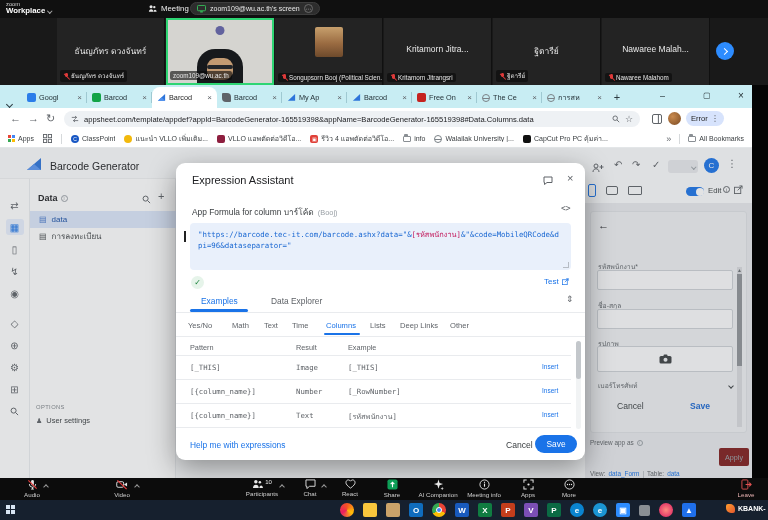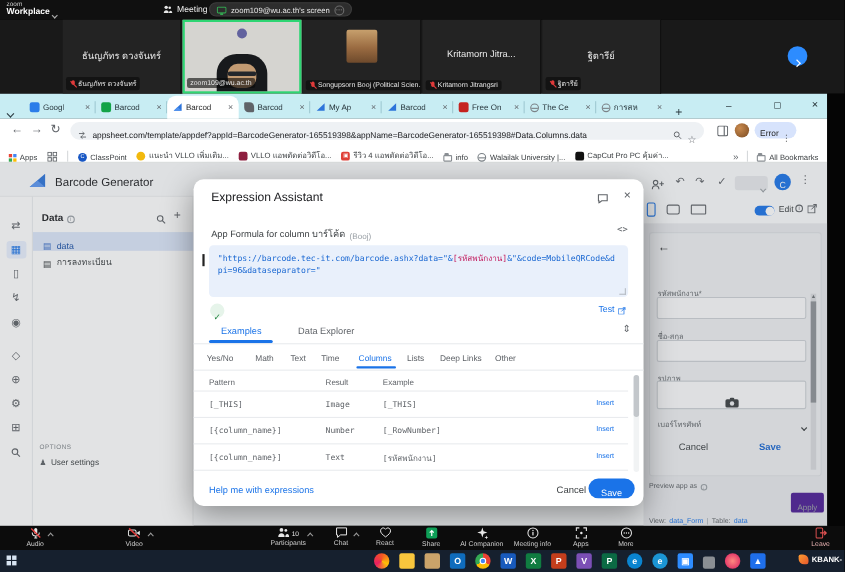--- a/index.html
+++ b/index.html
@@ -1,20 +1,20 @@
 <!DOCTYPE html>
 <html><head>
 <meta charset="utf-8">
 <style>
   *{margin:0;padding:0;box-sizing:border-box}
   html,body{background:#000}
   .stage{position:relative;width:768px;height:520px;background:#000;overflow:hidden;
          font-family:"Liberation Sans",sans-serif;-webkit-font-smoothing:antialiased}
   .abs{position:absolute}
-  .flex{display:flex;align-items:flex-end}
+  .flex{display:flex;align-items:center}
   .mono{font-family:"DejaVu Sans Mono",monospace}
   .ell{white-space:nowrap;overflow:hidden;text-overflow:ellipsis}
   .chev{display:inline-block;width:5px;height:5px;border-right:1.3px solid currentColor;border-bottom:1.3px solid currentColor}
   .chev.down{transform:rotate(45deg)}
   .chev.up{transform:rotate(-135deg)}
   .chev.right{transform:rotate(-45deg)}
   
   .ztitle{left:0;top:0;width:768px;height:18px;background:#101010;z-index:40}
   .vstrip{left:0;top:18px;width:768px;height:67px;background:#191919;z-index:40}
   .tile{top:0;height:67px;background:#232323;border-right:1px solid #101010;overflow:hidden}
@@ -133,20 +133,27 @@
     </div>
 
     <div class="abs tile" style="left:493px;width:108px">
       <div class="tname">ฐิตารีย์</div>
       <div class="tlabel">
           <span class="micm"></span>
           <span>ฐิตารีย์</span>
         </div>
     </div>
 
+    <div class="abs tile" style="left:602px;width:108px">
+      <div class="tname">Nawaree Malah...</div>
+      <div class="tlabel">
+          <span class="micm"></span>
+          <span>Nawaree Malahom</span>
+        </div>
+    </div>
 
     <div class="abs flex" style="left:716px;top:24px;width:18px;height:18px;border-radius:50%;background:#2d8cff;justify-content:center">
       <span class="chev right" style="color:#fff;margin-left:-2px"></span>
     </div>
   </div>
 
   <div class="abs" style="left:752px;top:85px;width:16px;height:393px;background:#050505;z-index:11"></div>
 
   <div class="abs tabstrip">
     <div class="abs" style="left:7px;top:8px"><span class="chev down" style="color:#2b3a40"></span></div>
@@ -401,21 +408,21 @@
         <span style="font-size:6.8px;color:#5f6368">เบอร์โทรศัพท์</span>
         <span class="chev down" style="color:#3c4043;width:4px;height:4px"></span>
       </div>
       <span class="abs" style="left:32px;top:198px;font-size:8.6px;color:#3c4043">Cancel</span>
       <span class="abs" style="left:105px;top:198px;font-size:8.6px;font-weight:bold;color:#1a67d2">Save</span>
 
       <div class="abs flex" style="left:5px;top:236px;gap:3px">
         <span style="font-size:6.4px;color:#5f6368">Preview app as</span>
         <span style="width:6px;height:6px;border:1px solid #9aa0a6;border-radius:50%;font-size:4px;color:#9aa0a6;display:flex;align-items:center;justify-content:center">i</span>
       </div>
-      <div class="abs flex" style="left:134px;top:245px;width:30px;height:18px;background:#4c1d95;border-radius:2px;justify-content:center">
+      <div class="abs flex" style="left:134px;top:245px;width:30px;height:18px;background:#7f1d1d;border-radius:2px;justify-content:center">
         <span style="font-size:7.2px;color:#9aa0a6">Apply</span>
       </div>
       <div class="abs flex" style="left:5px;top:267px;gap:3px;font-size:6.4px">
         <span style="color:#5f6368">View:</span>
         <span style="color:#1a73e8">data_Form</span>
         <span style="color:#9aa0a6">|</span>
         <span style="color:#5f6368">Table:</span>
         <span style="color:#1a73e8">data</span>
       </div>
     </div>

